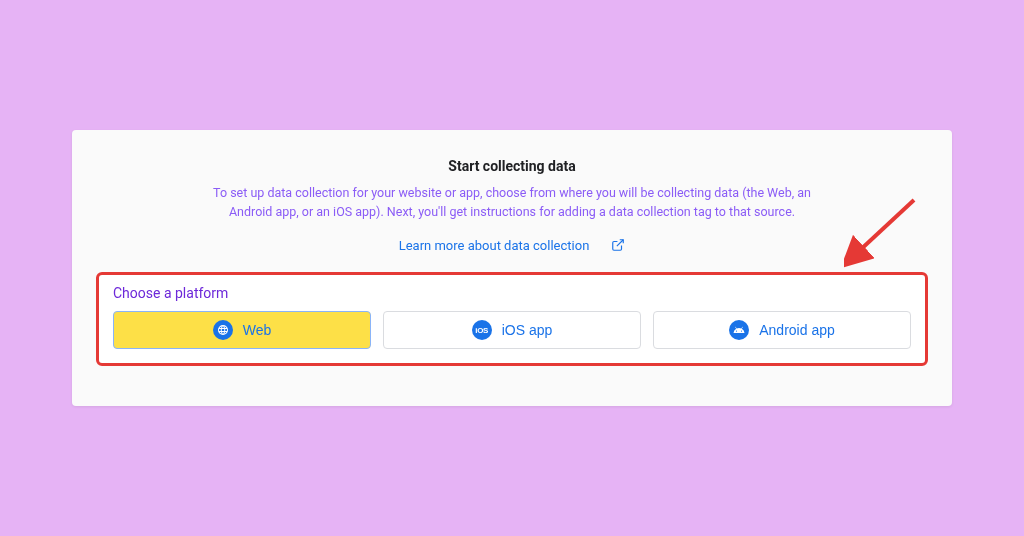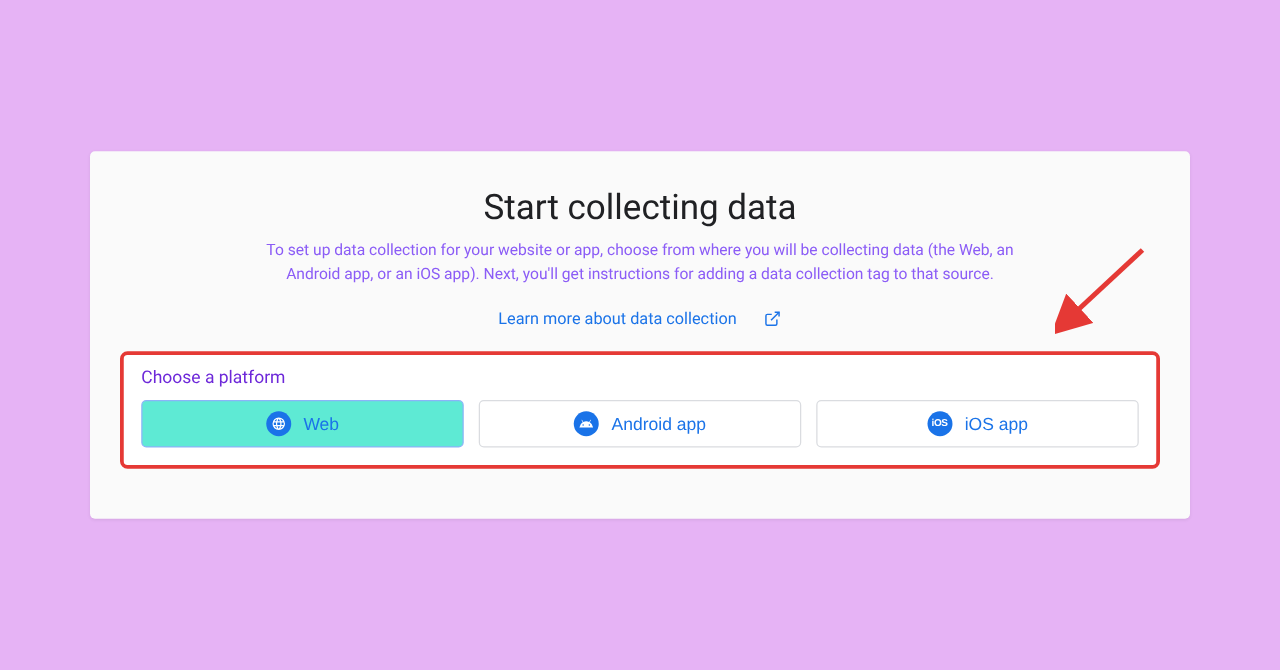--- a/index.html
+++ b/index.html
@@ -18,22 +18,22 @@
       width: 880px;
       padding: 28px 24px 40px;
       border-radius: 4px;
       box-shadow: 0 1px 3px rgba(0,0,0,0.08);
     }
     .header {
       text-align: center;
       margin-bottom: 18px;
     }
     .title {
-      font-size: 28px;
-      font-weight: 400;
+      font-size: 14px;
+      font-weight: 700;
       color: #202124;
       margin-bottom: 10px;
     }
     .description {
       font-size: 12.5px;
       color: #8b5cf6;
       line-height: 1.5;
       max-width: 640px;
       margin: 0 auto 14px;
     }
@@ -70,21 +70,21 @@
       height: 38px;
       border: 1px solid #dadce0;
       border-radius: 4px;
       background: #fff;
       color: #1a73e8;
       font-size: 14px;
       font-weight: 500;
       cursor: pointer;
     }
     .platform-btn.selected {
-      background: #5eead4;
+      background: #fde047;
       border: 1px solid #8ab4f8;
     }
     .platform-btn .icon-wrap {
       width: 20px;
       height: 20px;
       border-radius: 50%;
       background: #1a73e8;
       display: flex;
       align-items: center;
       justify-content: center;
@@ -132,32 +132,32 @@
         <span class="icon-wrap">
           <svg viewBox="0 0 24 24">
               <path d="M12 2a10 10 0 1 0 0 20 10 10 0 0 0 0-20zm6.9 6h-2.95a15.7 15.7 0 0 0-1.38-3.56A8.03 8.03 0 0 1 18.9 8zM12 4c.83 1.2 1.48 2.53 1.91 4h-3.82c.43-1.47 1.08-2.8 1.91-4zM4.26 14a7.9 7.9 0 0 1 0-4h3.38a16.5 16.5 0 0 0 0 4H4.26zm.84 2h2.95a15.7 15.7 0 0 0 1.38 3.56A8.03 8.03 0 0 1 5.1 16zm2.95-8H5.1a8.03 8.03 0 0 1 4.33-3.56A15.7 15.7 0 0 0 8.05 8zM12 20c-.83-1.2-1.48-2.53-1.91-4h3.82c-.43 1.47-1.08 2.8-1.91 4zm2.34-6H9.66a14.7 14.7 0 0 1 0-4h4.68a14.7 14.7 0 0 1 0 4zm.23 5.56A15.7 15.7 0 0 0 15.95 16h2.95a8.03 8.03 0 0 1-4.33 3.56zM16.36 14a16.5 16.5 0 0 0 0-4h3.38a7.9 7.9 0 0 1 0 4h-3.38z"></path>
             </svg>
         </span>
         <span>Web</span>
       </button>
 
       <button class="platform-btn">
         <span class="icon-wrap">
+          <span class="ios-text">iOS</span>
+        </span>
+        <span>iOS app</span>
+      </button>
+
+      <button class="platform-btn">
+        <span class="icon-wrap">
           <svg viewBox="0 0 24 24">
               <path d="M17.6 9.48l1.84-3.18a.5.5 0 0 0-.87-.5L16.7 9.05a11.1 11.1 0 0 0-9.4 0L5.43 5.8a.5.5 0 0 0-.87.5L6.4 9.48A10.78 10.78 0 0 0 1 18h22a10.78 10.78 0 0 0-5.4-8.52zM7 15.25a1.25 1.25 0 1 1 0-2.5 1.25 1.25 0 0 1 0 2.5zm10 0a1.25 1.25 0 1 1 0-2.5 1.25 1.25 0 0 1 0 2.5z"></path>
             </svg>
         </span>
         <span>Android app</span>
-      </button>
-
-      <button class="platform-btn">
-        <span class="icon-wrap">
-          <span class="ios-text">iOS</span>
-        </span>
-        <span>iOS app</span>
       </button>
 
     </div>
   </div>
 </div>
 
 <svg class="arrow" width="80" height="80" viewBox="0 0 80 80">
   <defs>
     <marker id="ah" markerWidth="8" markerHeight="8" refX="2" refY="4" orient="auto">
       <polygon points="0 0, 8 4, 0 8" fill="#e53935"></polygon>

